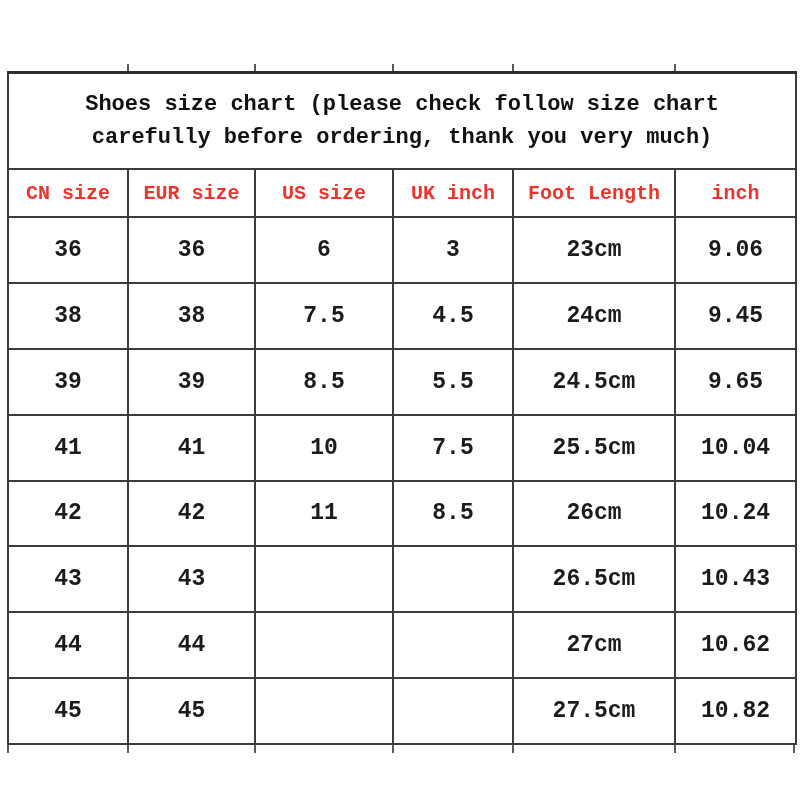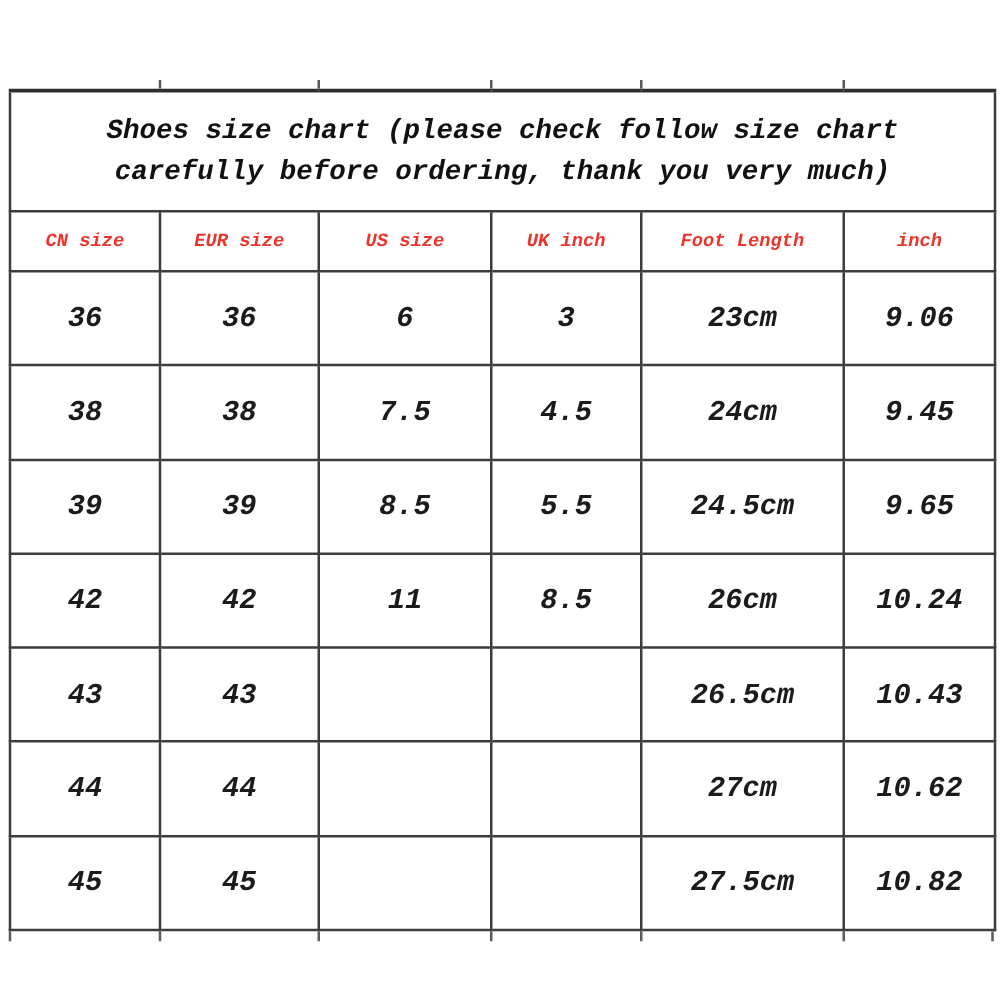--- a/index.html
+++ b/index.html
@@ -21,21 +21,20 @@
   }
   table.size-table {
     position: absolute;
     left: 7px;
     top: 71px;
     width: 788px;
     height: 674px;
     border-collapse: collapse;
     table-layout: fixed;
     background: #ffffff;
-    font-style: italic;
   }
   table.size-table td {
     border: 2px solid #3c3c3c;
     text-align: center;
     vertical-align: middle;
     font-weight: bold;
     color: #1b1b1b;
     font-size: 23px;
     padding: 0;
     overflow: hidden;
@@ -44,21 +43,21 @@
   tr.title-row td {
     height: 94px;
     border-top: 3px solid #2e2e2e;
     font-size: 22px;
     line-height: 33px;
     color: #111111;
   }
   tr.header-row td {
     height: 46px;
     color: var(--header-red, #ea342c);
-    font-size: 15px;
+    font-size: 20px;
   }
   
   .tick {
     position: absolute;
     width: 2px;
     background: #5a5a5a;
   }
   .tick.top { top: 64px; height: 7px; }
   .tick.bottom { top: 745px; height: 8px; }
 </style>
@@ -125,20 +124,28 @@
       </tr>
         <tr>
         <td class="cell">39</td>
         <td class="cell">39</td>
         <td class="cell">8.5</td>
         <td class="cell">5.5</td>
         <td class="cell">24.5cm</td>
         <td class="cell">9.65</td>
       </tr>
         <tr>
+        <td class="cell">41</td>
+        <td class="cell">41</td>
+        <td class="cell">10</td>
+        <td class="cell">7.5</td>
+        <td class="cell">25.5cm</td>
+        <td class="cell">10.04</td>
+      </tr>
+        <tr>
         <td class="cell">42</td>
         <td class="cell">42</td>
         <td class="cell">11</td>
         <td class="cell">8.5</td>
         <td class="cell">26cm</td>
         <td class="cell">10.24</td>
       </tr>
         <tr>
         <td class="cell">43</td>
         <td class="cell">43</td>

